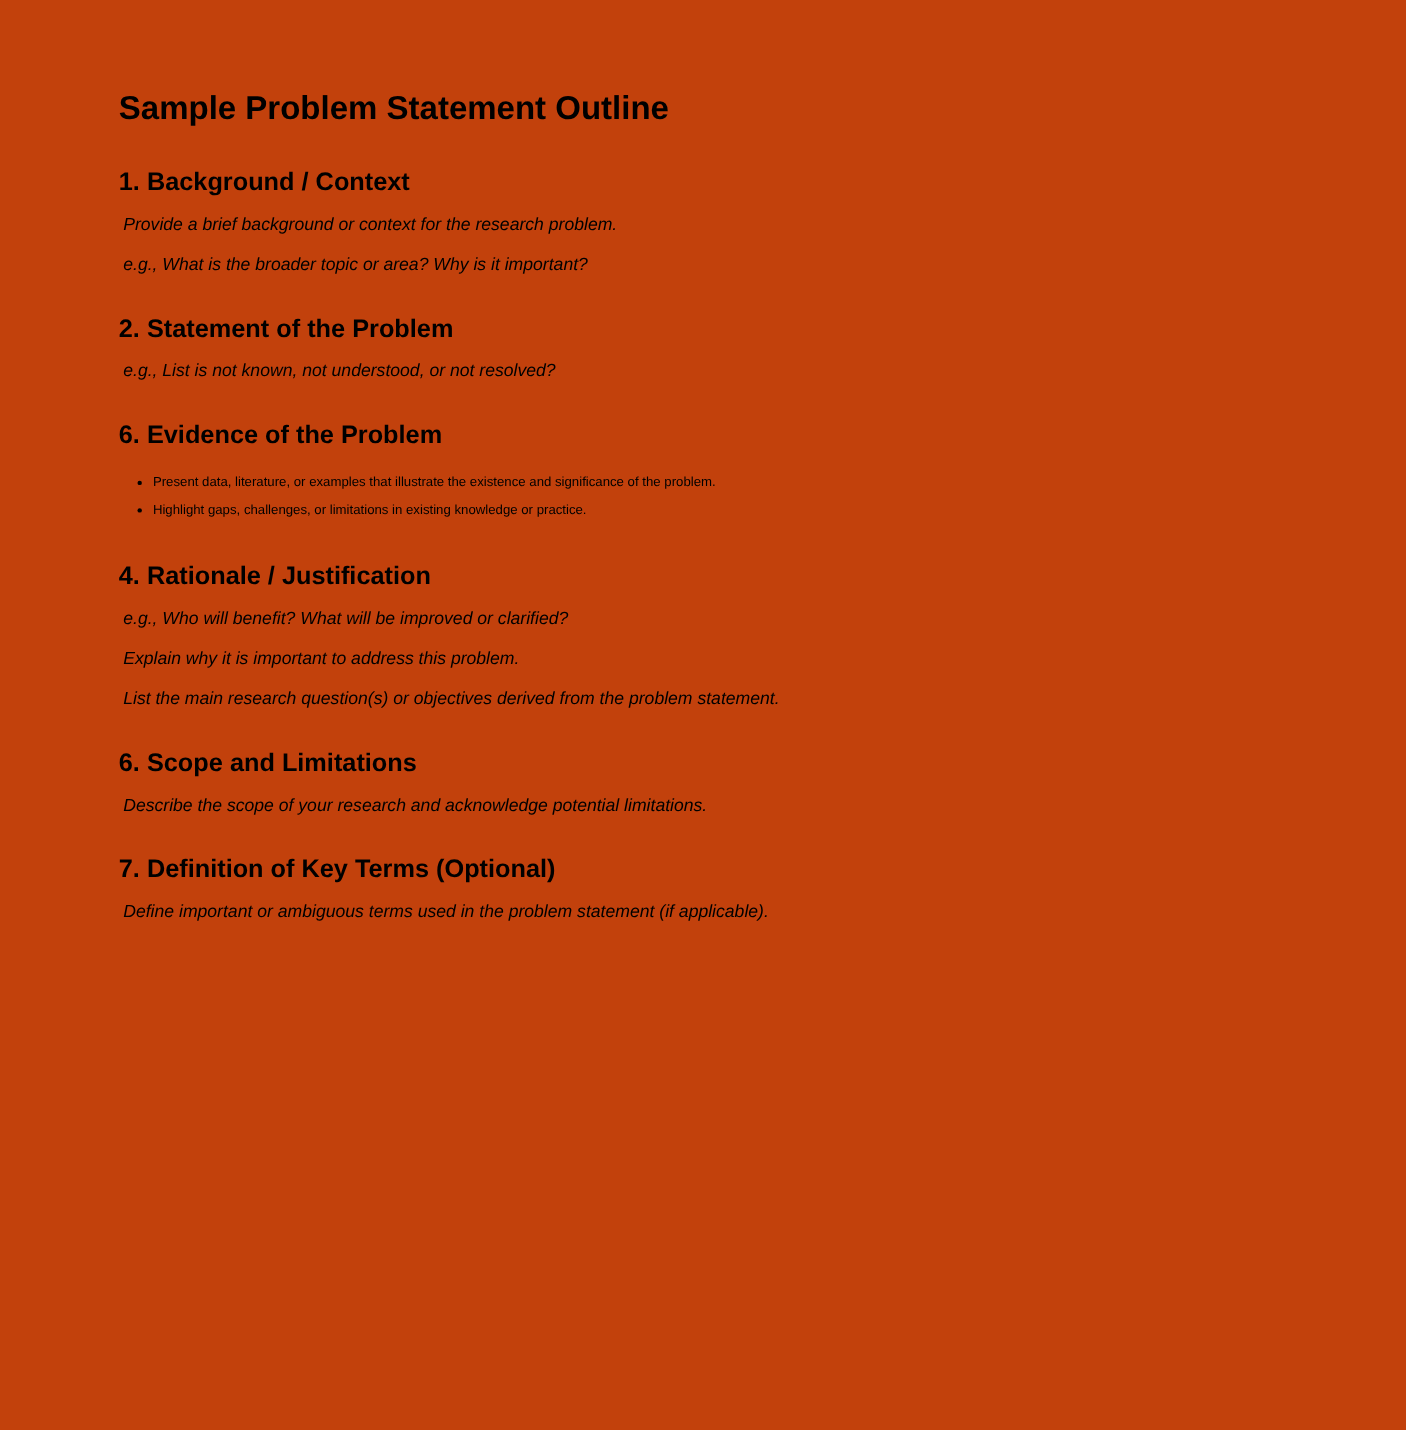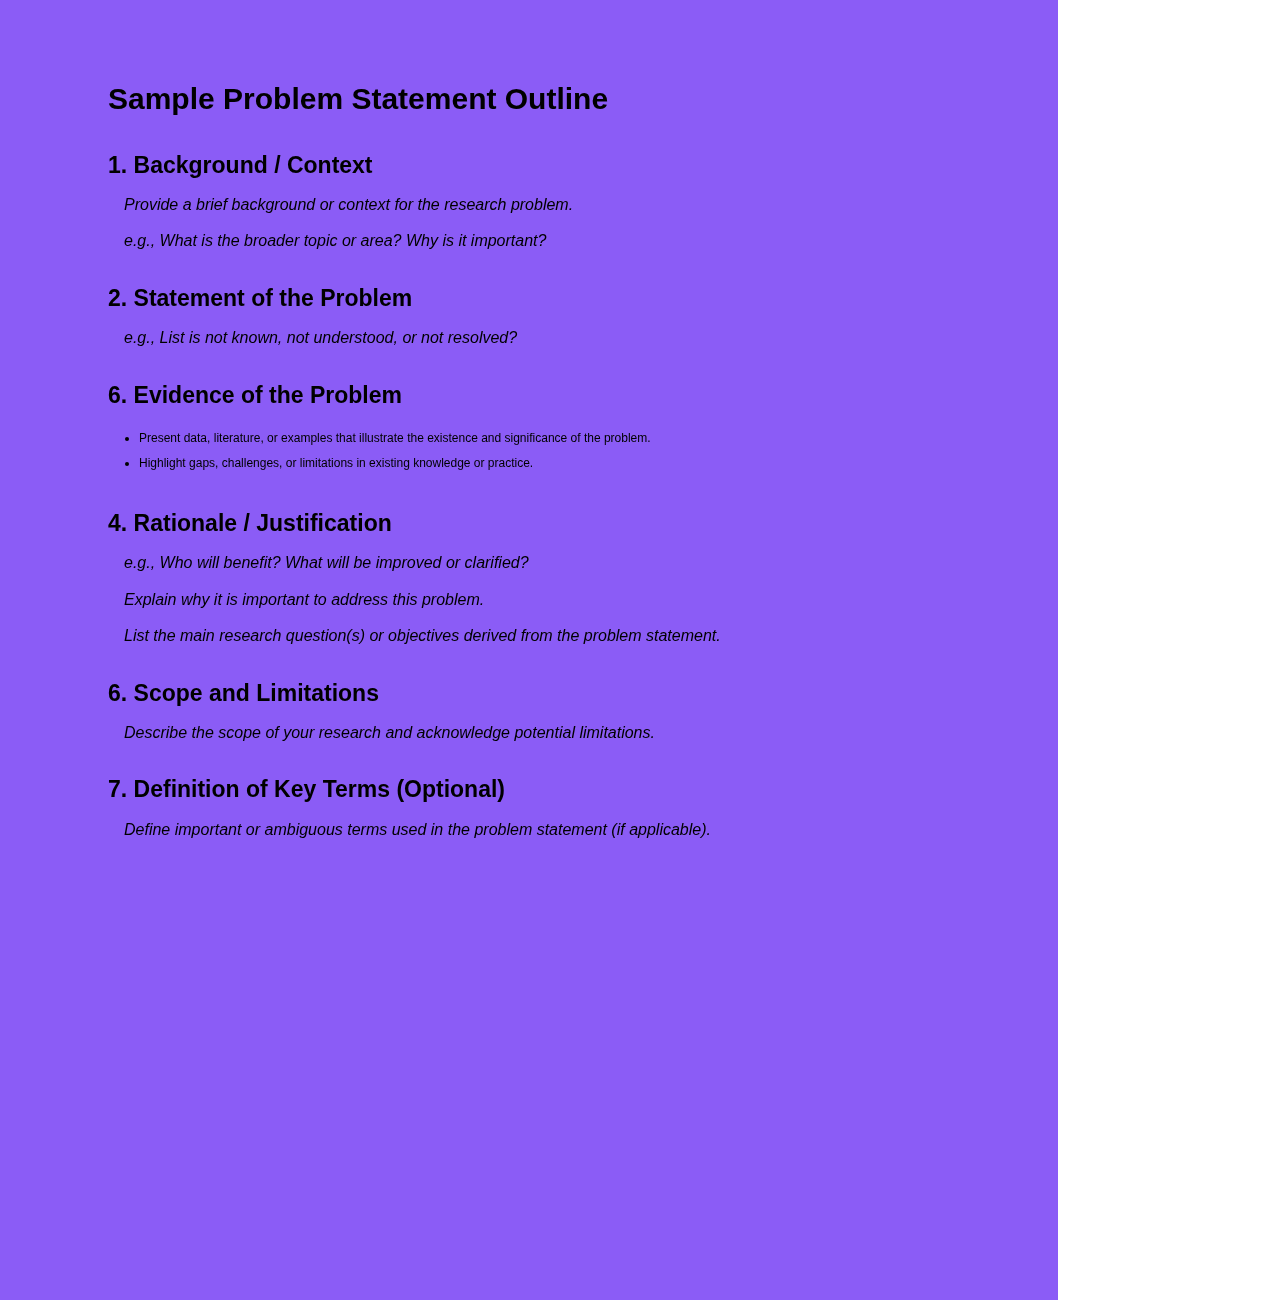--- a/index.html
+++ b/index.html
@@ -4,43 +4,43 @@
 <style>
   html, body {
     margin: 0;
     padding: 0;
     background: #ffffff;
     color: #000000;
     font-family: "Liberation Sans", sans-serif;
   }
   .page {
     position: relative;
-    width: 1058px;
+    width: 1278px;
     height: 1300px;
-    background: #8b5cf6;
+    background: #c2410c;
     box-sizing: border-box;
     padding: 82px 120px 0 108px;
     overflow: hidden;
   }
   h1.doc-title {
     font-size: 30px;
     line-height: 1.15;
     font-weight: 700;
     margin: 0 0 35px 0;
   }
   h3.section-heading {
     font-size: 23px;
     line-height: 1.15;
     font-weight: 700;
     margin: 34px 0 17px 0;
   }
   p.body-text {
     font-size: 16px;
     line-height: 1.15;
-    margin: 18px 16px;
+    margin: 18px 4px;
   }
   .indent { margin-left: 17px; }
   .italic { font-style: italic; }
   ul.bullet-list {
     margin: 18px 0;
     padding-left: 31px;
     font-size: 12px;
   }
   ul.bullet-list li {
     line-height: 25px;

